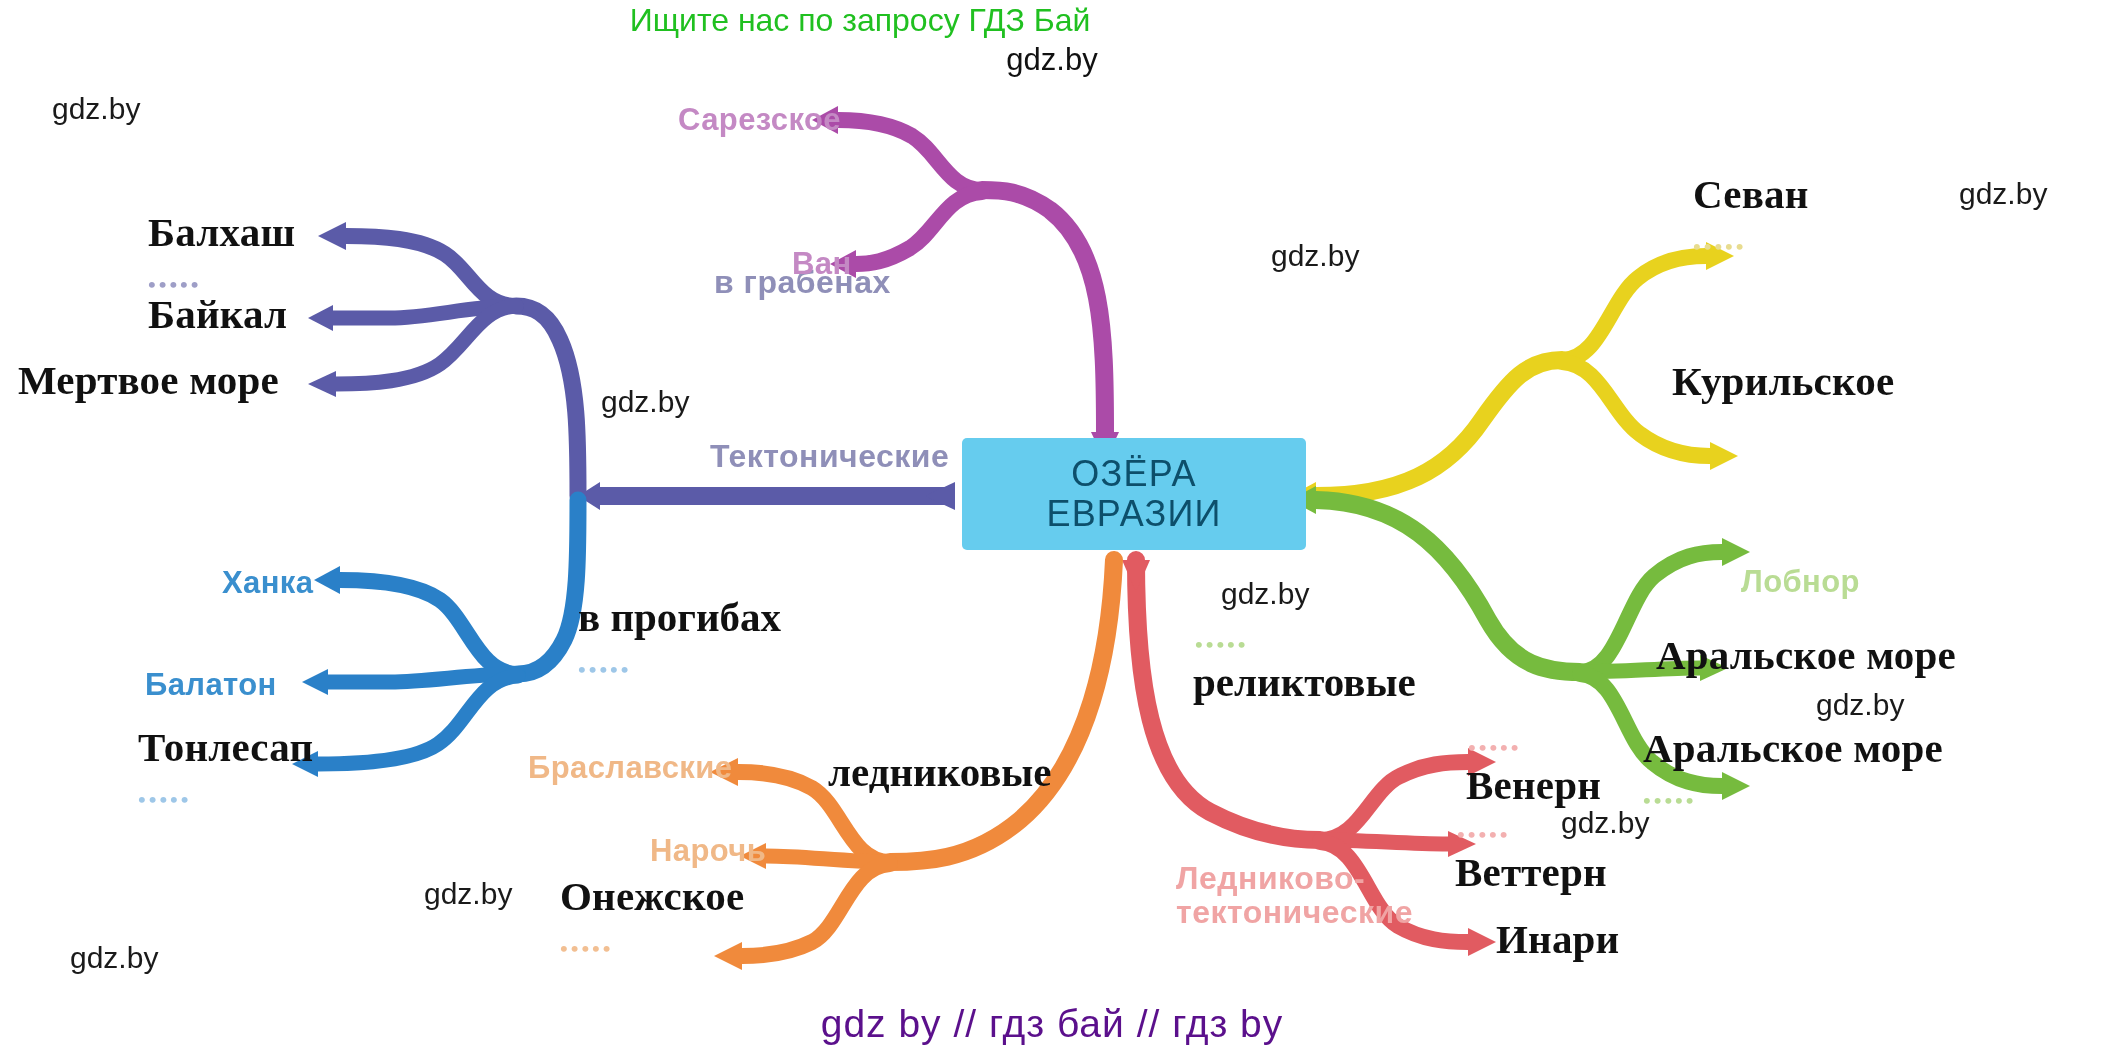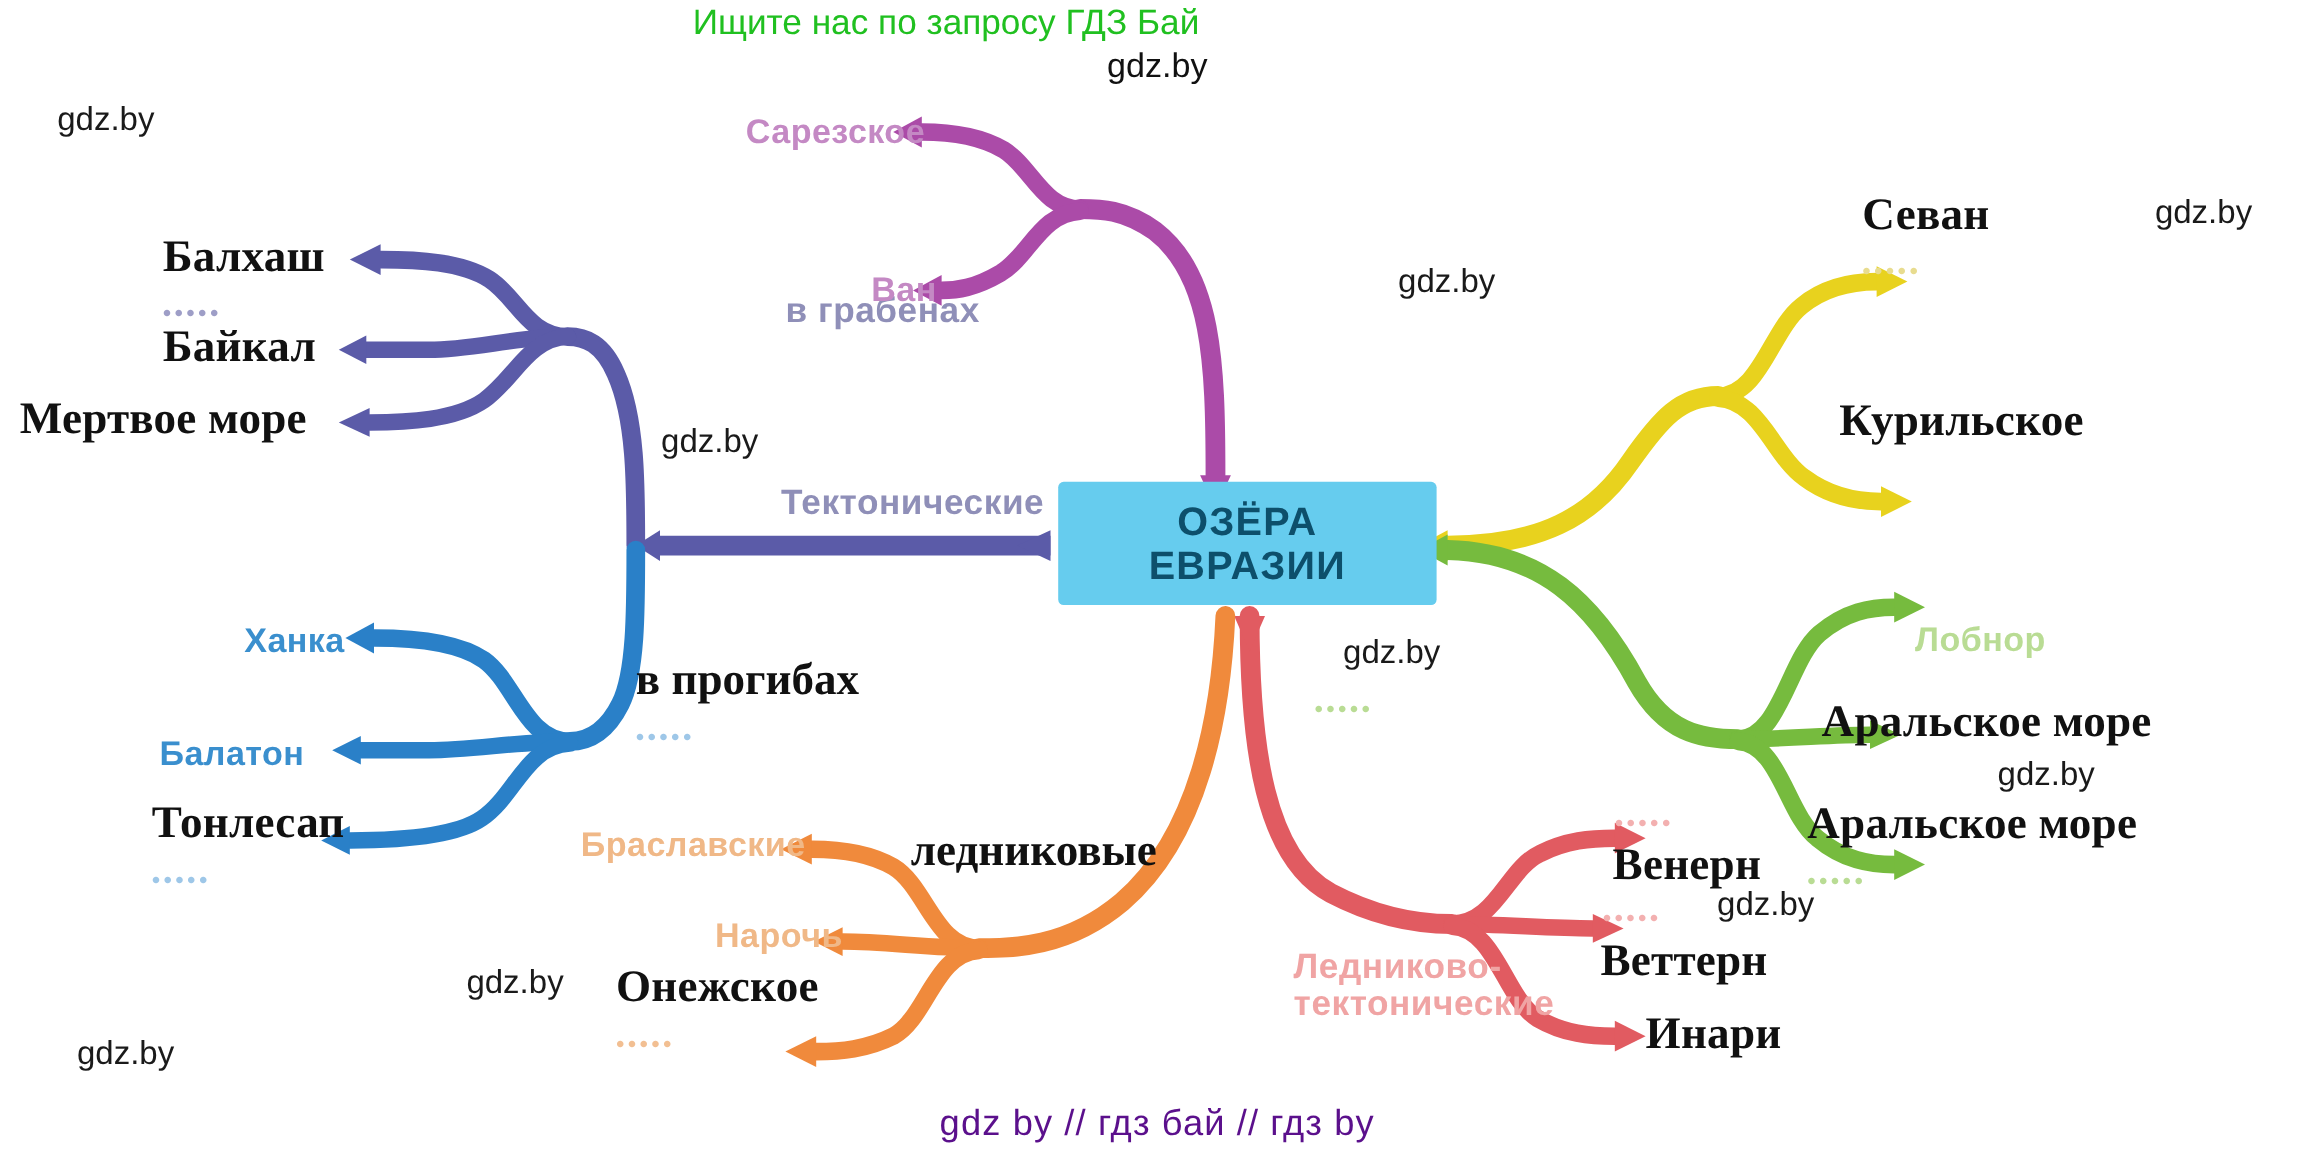--- a/index.html
+++ b/index.html
@@ -15,31 +15,31 @@
   .leafs{font-family:"Liberation Sans",sans-serif;font-weight:bold;font-size:31px;letter-spacing:0.4px;}
   
   .cat{font-family:"Liberation Sans",sans-serif;font-weight:bold;font-size:32px;letter-spacing:0.5px;margin-left:42px;}
   
   .catb{font-family:"Liberation Serif",serif;font-weight:bold;color:#111;font-size:41px;}
 
   
   #center-node{position:absolute;left:962px;top:438px;width:344px;height:112px;
       background:#66ccee;border-radius:5px;display:flex;flex-direction:column;
       align-items:center;justify-content:center;}
-  #center-node span{font-family:"Liberation Sans",sans-serif;font-weight:bold;
+  #center-node span{font-family:"Liberation Sans",sans-serif;font-weight:normal;
       font-size:36px;color:#0d4f6b;letter-spacing:1.2px;line-height:1.12;}
 
   
   .wm{position:absolute;font-family:"Liberation Sans",sans-serif;font-size:30px;color:#1a1a1a;white-space:nowrap;}
   #head-title{position:absolute;left:0;top:2px;width:1720px;text-align:center;
       font-family:"Liberation Sans",sans-serif;font-size:32px;color:#20c020;}
   #head-wm{position:absolute;left:0;top:42px;width:2104px;text-align:center;
       font-family:"Liberation Sans",sans-serif;font-size:31px;color:#111;}
   #footer{position:absolute;left:0;top:1002px;width:2104px;text-align:center;
-      font-family:"Liberation Sans",sans-serif;font-size:33px;color:#5b108c;letter-spacing:1px;}
+      font-family:"Liberation Sans",sans-serif;font-size:39px;color:#5b108c;letter-spacing:1px;}
 
   .dots{display:inline-block;letter-spacing:3px;font-size:22px;vertical-align:2px;}
 </style>
 </head>
 <body>
 
 <div id="stage">
 
   <div id="head-title">Ищите нас по запросу ГДЗ Бай</div>
   <div id="head-wm">gdz.by</div>
@@ -134,21 +134,21 @@
 
   <div class="lbl leafs" style="left:678px;top:102px;color:#c489c4;">Сарезское</div>
 
   <div class="lbl leafs" style="left:792px;top:246px;color:#c489c4;">Ван</div>
 
 
   <div class="lbl leafb" style="left:1693px;top:170px;"><span>Севан</span><br><span class="dots" style="color:#e8dc8f;">•••••</span></div>
 
   <div class="lbl leafb" style="left:1672px;top:357px;">Курильское</div>
 
-  <div class="lbl catb" style="left:1193px;top:632px;"><span class="dots" style="color:#b9dc94;display:block;margin-left:2px;">•••••</span></div>
+  <div class="lbl catb" style="left:1193px;top:632px;"><span class="dots" style="color:#b9dc94;display:block;margin-left:2px;">•••••</span><span>реликтовые</span></div>
 
   <div class="lbl leafs" style="left:1741px;top:524px;color:#b9dc94;margin-top:40px;">Лобнор</div>
 
   <div class="lbl leafb" style="left:1656px;top:631px;">Аральское море</div>
 
   <div class="lbl leafb" style="left:1643px;top:724px;"><span>Аральское море</span><br><span class="dots" style="color:#b9dc94;">•••••</span></div>
 
   <div class="lbl cat" style="left:1134px;top:862px;color:#f0a4a4;line-height:1.06;"><span>Ледниково-</span><br><span>тектонические</span></div>
 
   <div class="lbl leafb" style="left:1466px;top:735px;"><span class="dots" style="color:#f3b0b0;display:block;margin-left:2px;">•••••</span><span>Венерн</span></div>

